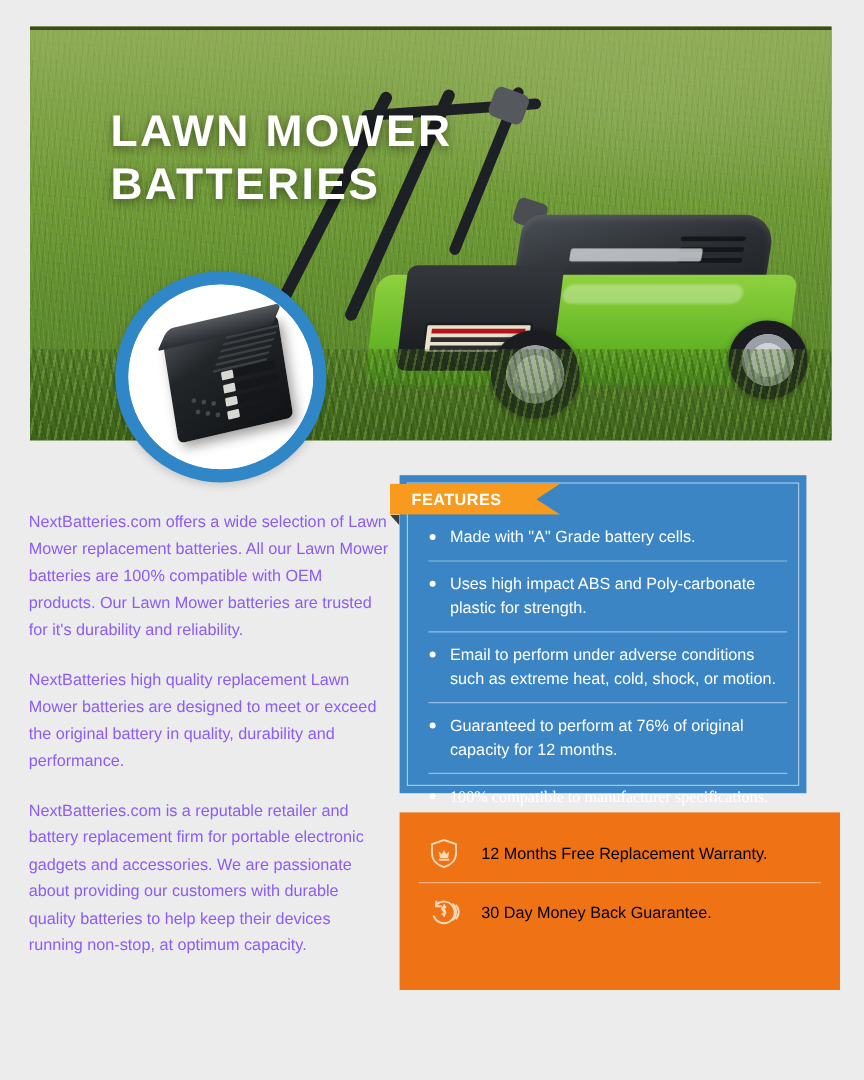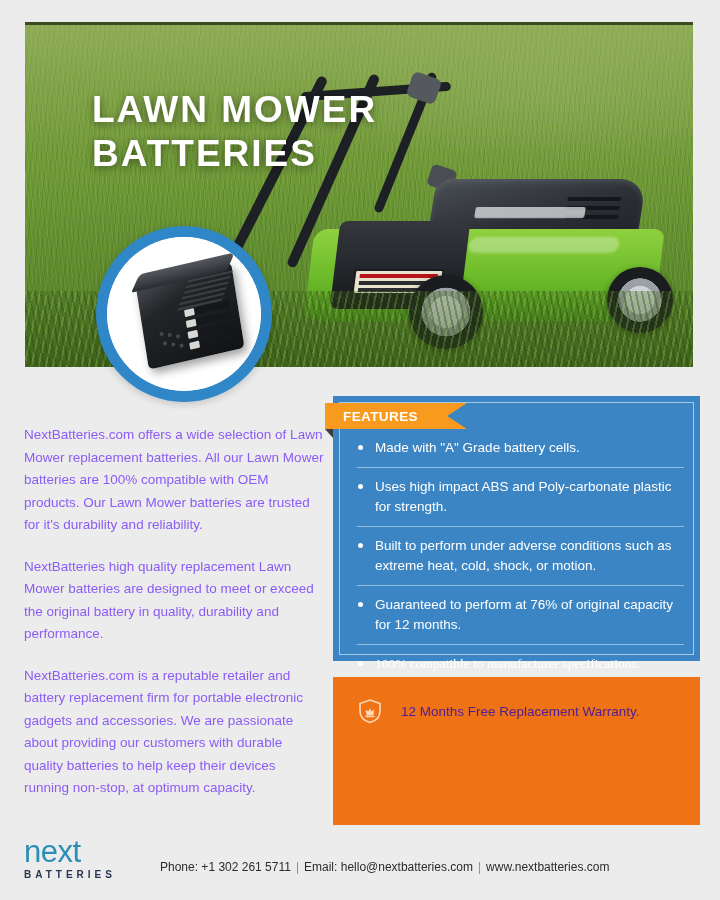--- a/index.html
+++ b/index.html
@@ -125,21 +125,21 @@
 
   
   .copy{
     position:absolute;left:24px;top:424px;width:300px;
     color:#8b5cf6;font-size:13.5px;line-height:22.5px;
   }
   .copy p{margin:0 0 19px 0;}
 
   
   .features{
-    position:absolute;left:333px;top:396px;width:367px;height:265px;
+    position:absolute;left:333px;top:396px;width:339px;height:265px;
     background:#3b85c4;box-sizing:border-box;padding:6px;
   }
   .features-inner{
     position:absolute;left:6px;top:6px;right:6px;bottom:6px;
     border:1px solid rgba(255,255,255,.55);
   }
   .ribbon-wrap{position:absolute;left:-8px;top:7px;height:26px;z-index:3;}
   .ribbon{
     position:relative;height:26px;width:142px;background:#f79a1d;
     display:flex;align-items:center;
@@ -170,21 +170,21 @@
   }
   .g-list{position:absolute;left:16px;top:10px;right:16px;}
   .g-row{
     display:flex;align-items:center;gap:16px;
     padding:9px 0 9px 6px;
     border-bottom:1px solid rgba(255,255,255,.45);
     min-height:29px;
   }
   .g-row:last-child{border-bottom:none;}
   .g-icon{width:30px;height:30px;flex:none;display:flex;align-items:center;justify-content:center;}
-  .g-text{color:#4c1d95;font-size:13.5px;line-height:19px;}
+  .g-text{color:#000000;font-size:13.5px;line-height:19px;}
 
   
   .footer{position:absolute;left:24px;top:836px;width:676px;height:48px;}
   .logo{position:absolute;left:0;top:0;width:108px;}
   .logo-next{color:#2b8fb5;font-size:31px;line-height:32px;font-weight:400;letter-spacing:-.5px;}
   .logo-sub{color:#2a3550;font-size:10px;letter-spacing:4.0px;font-weight:700;margin-top:1px;}
   .contact{
     position:absolute;left:136px;top:24px;
     color:#2b2b2b;font-size:12px;white-space:nowrap;
   }
@@ -278,46 +278,52 @@
     <div class="ribbon-wrap">
       <div class="ribbon">
         <span class="ribbon-label">FEATURES</span>
       </div>
       <div class="ribbon-sh"></div>
     </div>
 
     <div class="feat-list">
       <div class="feat">Made with "A" Grade battery cells.</div>
       <div class="feat">Uses high impact ABS and Poly-carbonate plastic for strength.</div>
-      <div class="feat">Built to perform under adverse conditions such as extreme heat, cold, shock, or motion.</div>
+      <div class="feat">Email to perform under adverse conditions such as extreme heat, cold, shock, or motion.</div>
       <div class="feat">Guaranteed to perform at 76% of original capacity for 12 months.</div>
       <div class="feat">100% compatible to manufacturer specifications.</div>
     </div>
   </div>
 
   <div class="guarantees">
     <div class="g-list">
 
       <div class="g-row">
         <span class="g-icon">
           <svg width="28" height="28" viewBox="0 0 28 28" fill="none" stroke="#ffd9b8" stroke-width="1.6">
             <path d="M14 3 L24 6.5 V14 C24 20 19.5 24 14 25.6 C8.5 24 4 20 4 14 V6.5 Z"></path>
             <path d="M9.6 12.6 L10.6 18 H17.4 L18.4 12.6 L15.8 14.6 L14 11.4 L12.2 14.6 Z" fill="#ffd9b8" stroke="none"></path>
             <path d="M10.2 19.4 H17.8" stroke-linecap="round"></path>
           </svg>
         </span>
         <span class="g-text">12 Months Free Replacement Warranty.</span>
       </div>
 
 
-
-    </div>
-  </div>
-
-  <div class="footer">
-    <div class="logo">
-      <div class="logo-next">next</div>
-      <div class="logo-sub">BATTERIES</div>
-    </div>
-    <div class="contact"><span>Phone: +1 302 261 5711</span><span class="sep">|</span><span>Email: hello@nextbatteries.com</span><span class="sep">|</span><span>www.nextbatteries.com</span></div>
-  </div>
+      <div class="g-row">
+        <span class="g-icon">
+          <svg width="28" height="28" viewBox="0 0 28 28" fill="none" stroke="#ffd9b8" stroke-width="1.6" stroke-linecap="round">
+            <path d="M5.5 17.5 A9 9 0 1 0 7.5 8"></path>
+            <path d="M21.5 7.5 A9.5 9.5 0 0 1 21.5 20.5"></path>
+            <path d="M24.2 8.6 A8 8 0 0 1 24.2 19.4"></path>
+            <path d="M7.6 5.2 L7.4 9.2 L11.4 9.2"></path>
+            <path d="M15.2 9.8 C12.6 9.4 11.4 12 13.8 12.8 C16.2 13.6 15.4 16.4 12.6 15.8"></path>
+            <path d="M14.2 8.4 V17.2"></path>
+          </svg>
+        </span>
+        <span class="g-text">30 Day Money Back Guarantee.</span>
+      </div>
+
+    </div>
+  </div>
+
 
 </div>
 
 </body></html>

